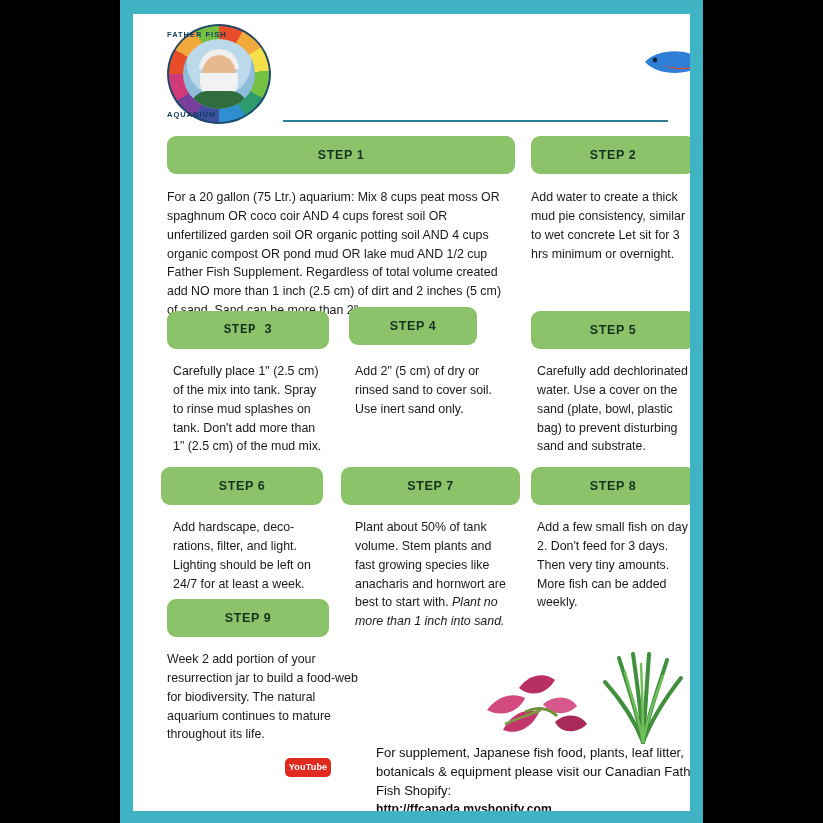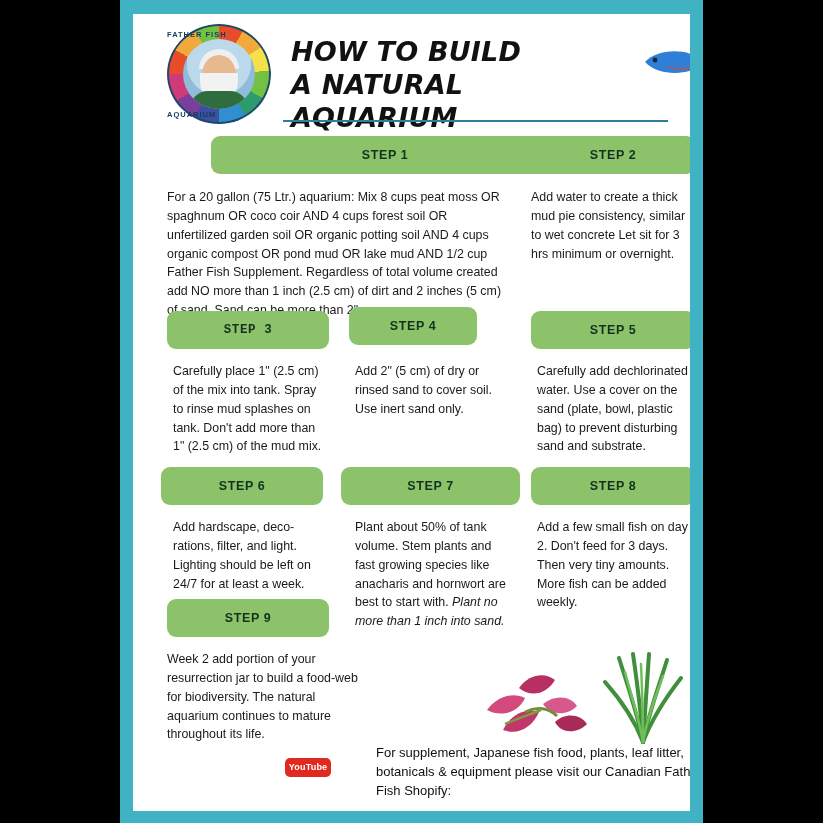--- a/index.html
+++ b/index.html
@@ -256,40 +256,36 @@
           <div class="logo-inner">
             <div class="logo-hair"></div>
             <div class="logo-face"></div>
             <div class="logo-beard"></div>
             <div class="logo-body"></div>
           </div>
           <div class="logo-text-top">FATHER FISH</div>
           <div class="logo-text-bot">AQUARIUM</div>
         </div>
 
-        <div class="title-block">
-          <div class="title-line">HOW TO BUILD</div>
-          <div class="title-line">A NATURAL AQUARIUM</div>
-        </div>
 
         <div class="fish" style="left:490px; top:26px;">
           <svg width="72" height="30" viewBox="0 0 72 30">
             <path d="M2 16 C14 2, 46 2, 58 14 C60 16, 60 17, 58 19 C46 30, 14 30, 2 16 Z" fill="#2f7fd6"></path>
             <path d="M20 19 C34 26, 50 24, 58 17 C50 22, 34 24, 20 19 Z" fill="#e0452f"></path>
             <path d="M58 14 L70 6 L68 16 L70 26 L58 19 Z" fill="#3fa8e0"></path>
             <circle cx="12" cy="14" r="2.4" fill="#10243a"></circle>
           </svg>
         </div>
 
         <div class="header-rule"></div>
       </div>
 
       <div class="steps">
 
-        <div class="step-header" style="left:14px; top:0px; width:348px;margin-left:44px;">STEP 1</div>
+        <div class="step-header" style="left:14px; top:0px; width:348px;">STEP 1</div>
         <div class="step-body" style="left:14px; top:52px; width:336px;">For a 20 gallon (75 Ltr.) aquarium: Mix 8 cups peat moss OR  spaghnum OR coco coir AND 4 cups forest soil OR unfertilized garden soil OR organic potting soil AND 4 cups organic compost OR pond mud OR lake mud AND 1/2 cup Father Fish Supplement. Regardless of total volume created add NO more than 1 inch (2.5 cm) of dirt and 2 inches (5 cm) of sand. Sand can be more than 2".</div>
 
         <div class="step-header" style="left:378px; top:0px; width:164px;">STEP 2</div>
         <div class="step-body" style="left:378px; top:52px; width:160px;">Add water to create a thick mud pie consistency, similar to wet concrete Let sit for 3 hrs minimum or overnight.</div>
 
         <div class="step-header" style="left:14px; top:175px; width:162px;font-family:Liberation Mono, monospace;">STEP 3</div>
         <div class="step-body" style="left:20px; top:226px; width:152px;">Carefully place 1" (2.5 cm) of the mix into tank. Spray to rinse mud splashes on tank. Don't add more than 1" (2.5 cm) of the mud mix.</div>
 
         <div class="step-header" style="left:196px; top:171px; width:128px;">STEP 4</div>
         <div class="step-body" style="left:202px; top:226px; width:152px;">Add 2" (5 cm) of dry or rinsed sand to cover soil. Use inert sand only.</div>
@@ -342,17 +338,18 @@
           </svg>
         </div>
 
       </div>
 
       <div class="yt-badge">YouTube</div>
 
 
       <div class="shop-text">
         <span>For supplement, Japanese fish food, plants, leaf litter, botanicals &amp; equipment please visit our Canadian Father Fish Shopify:</span>
+        <div class="shop-url">http://ffcanada.myshopify.com</div>
       </div>
 
     </div>
   </div>
 </div>
 
 </body></html>

